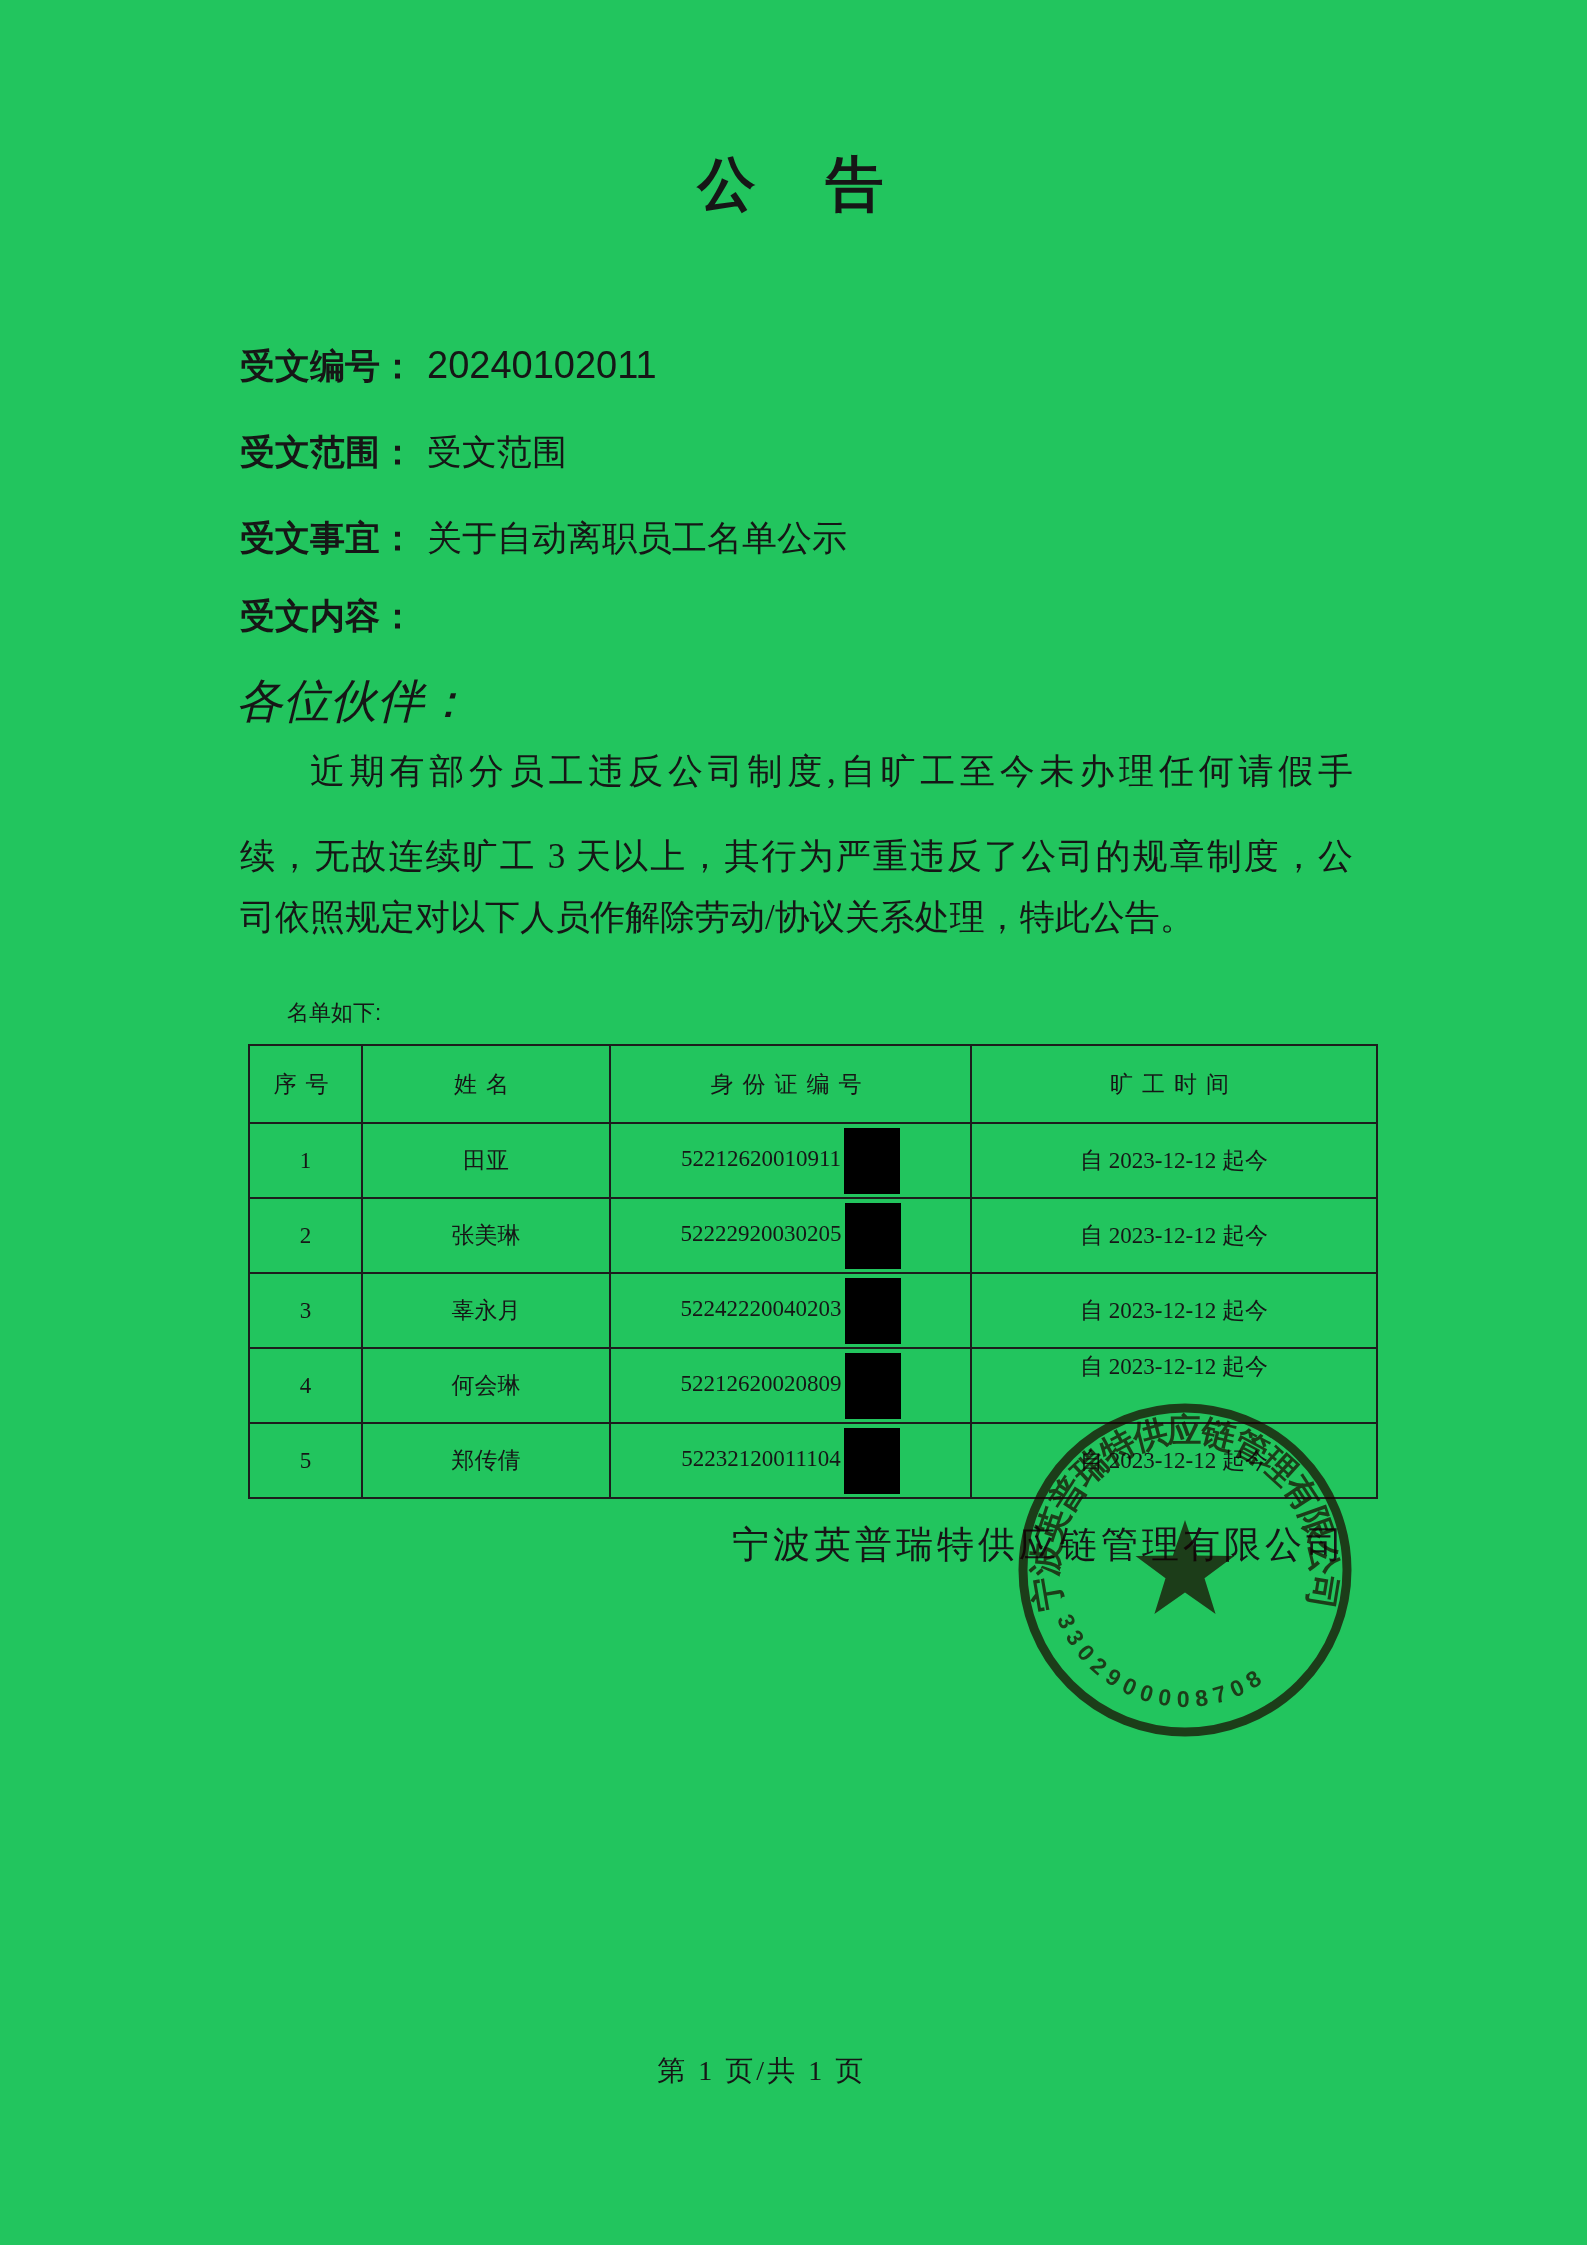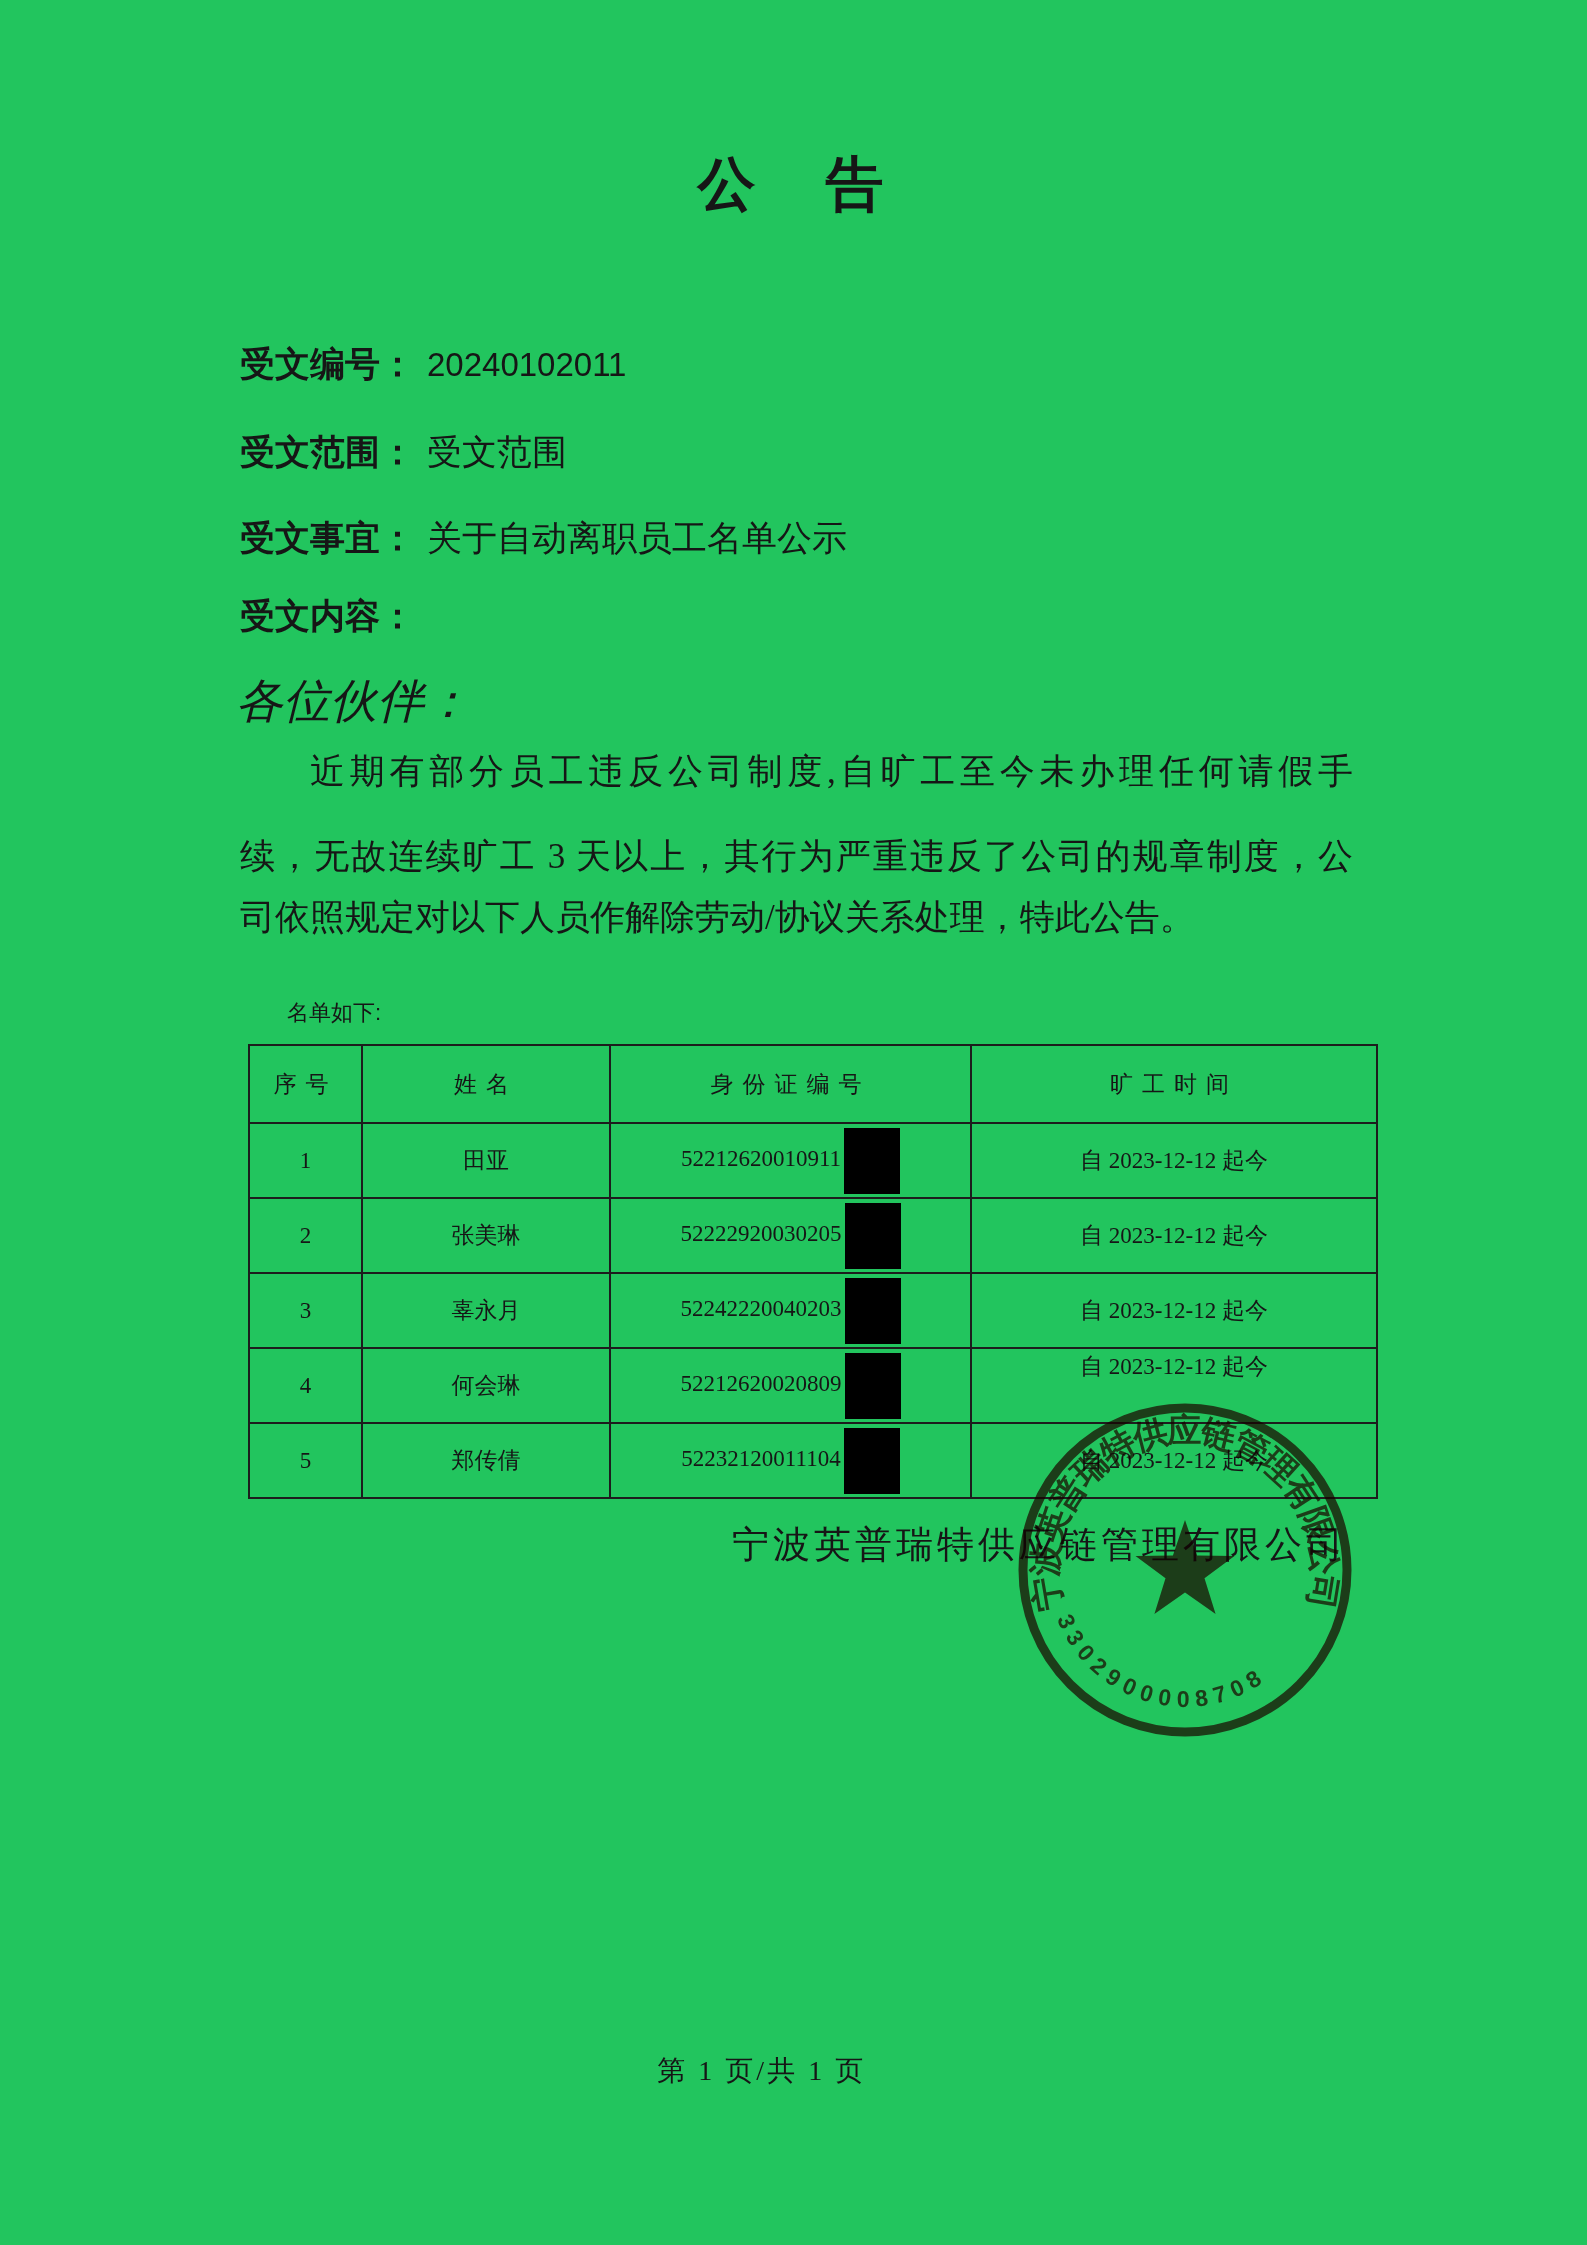--- a/index.html
+++ b/index.html
@@ -23,21 +23,21 @@
     line-height:66px;
   }
 
   .meta-line {
     left:240px; width:1120px; height:44px;
     font-size:35px; line-height:44px;
     white-space:nowrap;
   }
   .meta-label { font-weight:bold; }
   .meta-value { margin-left:12px; }
-  .meta-value.sans { font-family:"Liberation Sans","DejaVu Sans",sans-serif; font-size:33px;margin-top:17px; }
+  .meta-value.sans { font-family:"Liberation Sans","DejaVu Sans",sans-serif; font-size:38px;margin-top:17px; }
 
   .salutation {
     left:236px; top:679px; height:44px;
     font-size:47px; line-height:44px;font-style:italic;
   }
 
   .body-line {
     left:240px; width:1113px; height:44px;
     font-size:35px; line-height:44px;
     white-space:nowrap;

